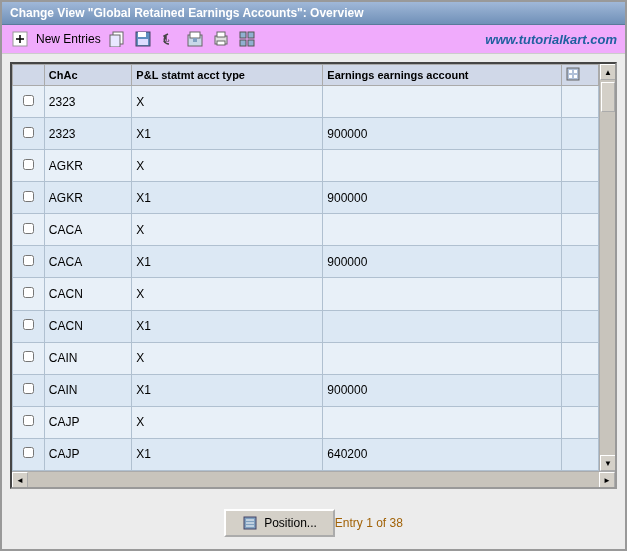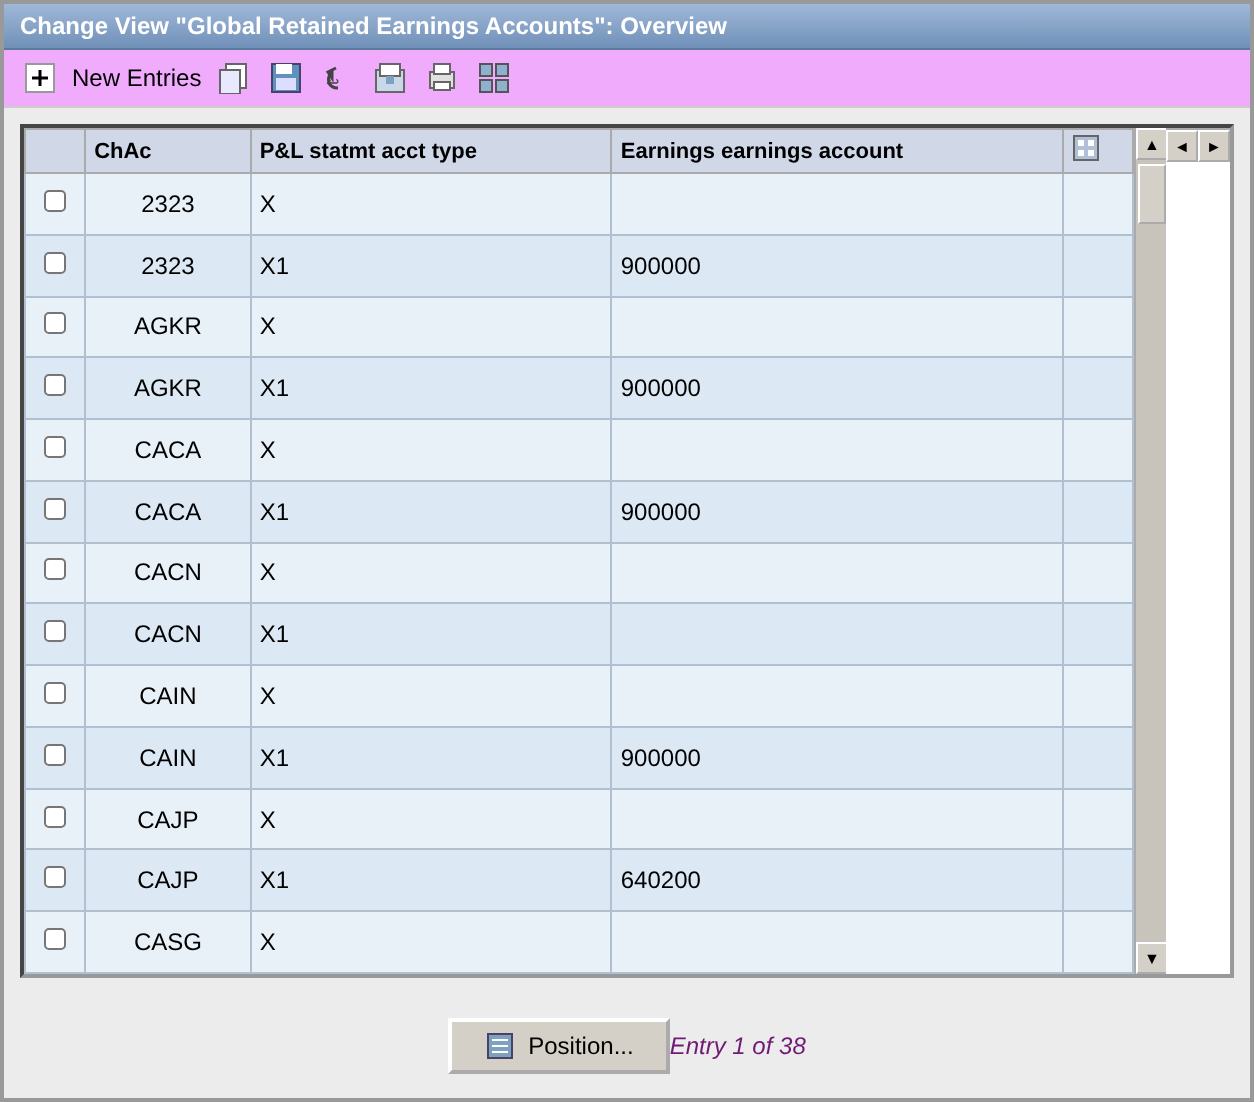--- a/index.html
+++ b/index.html
@@ -70,21 +70,21 @@
       flex-direction: column;
       padding: 8px;
     }
 
     .table-wrapper {
       border: 2px inset #999;
       background: #fff;
       flex: 1;
       overflow: hidden;
       display: flex;
-      flex-direction: row;
+      flex-direction: column;
       position: relative;
     }
 
     .table-scroll-area {
       display: flex;
       flex: 1;
       overflow: hidden;
     }
 
     .data-table {
@@ -120,21 +120,20 @@
       white-space: nowrap;
     }
 
     .col-check {
       width: 18px;
       text-align: center;
     }
 
     .col-chac {
       width: 55px;
-      text-align: center;
     }
 
     .col-pltype {
       width: 120px;
     }
 
     .col-retained {
       width: 150px;
     }
 
@@ -222,22 +221,21 @@
     .position-btn .btn-icon {
       width: 16px;
       height: 16px;
       display: flex;
       align-items: center;
       justify-content: center;
     }
 
     .entry-info {
       font-size: 12px;
-      color: #701a75;
-      font-style: italic;
+      color: #a16207;
     }
   </style>
 </head>
 <body>
 
 <div class="window">
 
   <div class="title-bar">
     <span>Change View "Global Retained Earnings Accounts": Overview</span>
   </div>
@@ -288,20 +286,21 @@
     </div>
     <div class="toolbar-icon" title="Grid">
       <svg width="16" height="16" viewBox="0 0 16 16">
         <rect x="1" y="1" width="6" height="6" fill="#90b0d0" stroke="#555" stroke-width="1"></rect>
         <rect x="9" y="1" width="6" height="6" fill="#90b0d0" stroke="#555" stroke-width="1"></rect>
         <rect x="1" y="9" width="6" height="6" fill="#90b0d0" stroke="#555" stroke-width="1"></rect>
         <rect x="9" y="9" width="6" height="6" fill="#90b0d0" stroke="#555" stroke-width="1"></rect>
       </svg>
     </div>
 
+    <span class="toolbar-watermark">www.tutorialkart.com</span>
   </div>
 
   <div class="content-area">
     <div class="table-wrapper">
       <div class="table-scroll-area">
 
         <div style="flex:1; overflow:hidden; display:flex; flex-direction:column;">
           <table class="data-table">
             <thead>
               <tr>
@@ -399,27 +398,20 @@
                   <td class="col-retained"></td>
                   <td style="width: 22px;"></td>
                 </tr>
                 <tr>
                   <td class="col-check"><input type="checkbox" style="width: 11px; height: 11px;"></td>
                   <td class="col-chac">CAJP</td>
                   <td class="col-pltype">X1</td>
                   <td class="col-retained">640200</td>
                   <td style="width: 22px;"></td>
                 </tr>
-                <tr>
-                  <td class="col-check"><input type="checkbox" style="width: 11px; height: 11px;"></td>
-                  <td class="col-chac">CASG</td>
-                  <td class="col-pltype">X</td>
-                  <td class="col-retained"></td>
-                  <td style="width: 22px;"></td>
-                </tr>
               </tbody>
           </table>
         </div>
 
         <div class="scrollbar-col">
           <div class="scroll-btn">▲</div>
           <div class="scroll-track">
             <div class="scroll-thumb"></div>
           </div>
           <div class="scroll-btn">▼</div>

